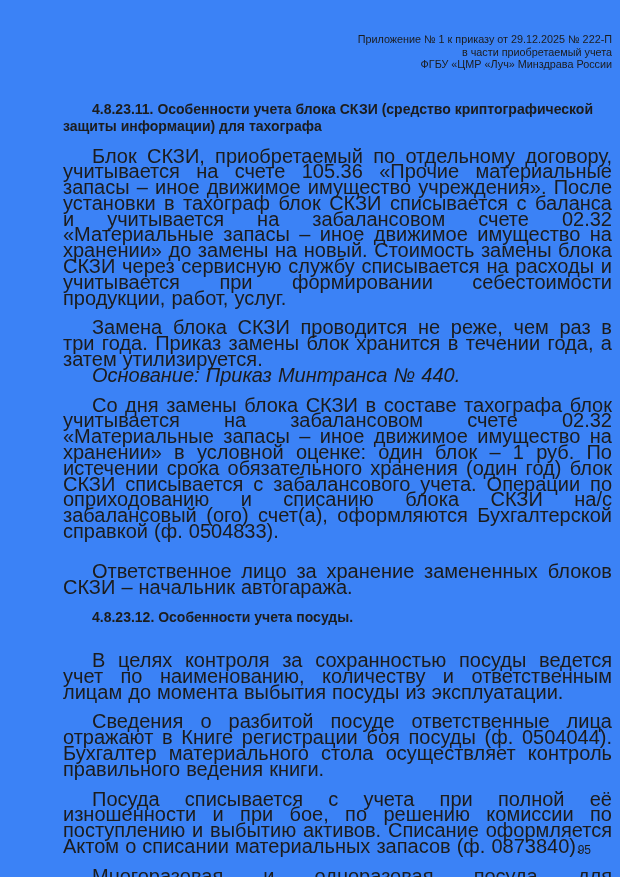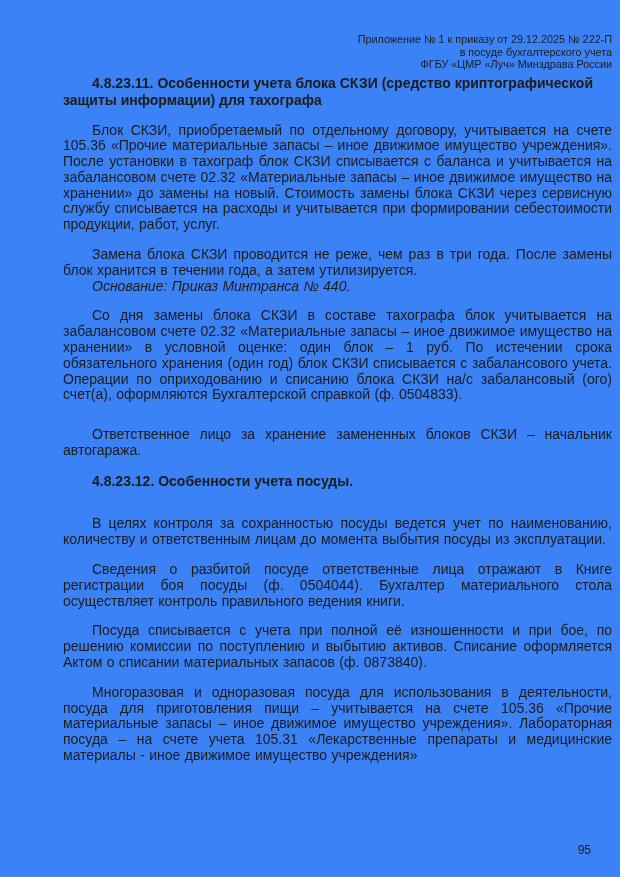--- a/index.html
+++ b/index.html
@@ -31,27 +31,27 @@
   }
   .doc-header div {
     white-space: nowrap;
   }
   .heading {
     font-size: 14px;
     font-weight: bold;
     line-height: 17.5px;
     text-indent: 29px;
     text-align: left;
-    margin: 4px 0 13px 0;
+    margin: 30px 0 13px 0;
   }
   .heading.h2 {
     margin: 0 0 26px 0;
   }
   p.para {
-    font-size: 14px;
+    font-size: 20px;
     line-height: 15.8px;
     text-align: justify;
     text-indent: 29px;
     margin: 0 0 14px 0;
     word-spacing: 0.5px;
   }
   p.no-gap {
     margin-bottom: 0;
   }
   p.basis {
@@ -72,29 +72,29 @@
   }
 </style>
 </head>
 <body>
 
 <div class="page">
   <div class="content">
 
     <div class="doc-header">
       <div>Приложение № 1 к приказу от 29.12.2025 № 222-П</div>
-      <div>в посуде бухгалтерского учета</div>
+      <div>в части приобретаемый учета</div>
       <div>ФГБУ «ЦМР «Луч» Минздрава России</div>
     </div>
 
     <div class="heading">4.8.23.11. Особенности учета блока СКЗИ (средство криптографической защиты информации) для тахографа</div>
 
     <p class="para">Блок СКЗИ, приобретаемый по отдельному договору, учитывается на счете 105.36 «Прочие материальные запасы – иное движимое имущество учреждения». После установки в тахограф блок СКЗИ списывается с баланса и учитывается на забалансовом счете 02.32 «Материальные запасы – иное движимое имущество на хранении» до замены на новый. Стоимость замены блока СКЗИ через сервисную службу списывается на расходы и учитывается при формировании себестоимости продукции, работ, услуг.</p>
 
-    <p class="para no-gap">Замена блока СКЗИ проводится не реже, чем раз в три года. После замены блок хранится в течении года, а затем утилизируется.</p>
+    <p class="para no-gap">Замена блока СКЗИ проводится не реже, чем раз в три года. Приказ замены блок хранится в течении года, а затем утилизируется.</p>
 
     <p class="para basis">Основание: Приказ Минтранса № 440.</p>
 
     <p class="para">Со дня замены блока СКЗИ в составе тахографа блок учитывается на забалансовом счете 02.32 «Материальные запасы – иное движимое имущество на хранении» в условной оценке: один блок – 1 руб. По истечении срока обязательного хранения (один год) блок СКЗИ списывается с забалансового учета. Операции по оприходованию и списанию блока СКЗИ на/с забалансовый (ого) счет(а), оформляются Бухгалтерской справкой (ф. 0504833).</p>
 
     <p class="para mt-lg">Ответственное лицо за хранение замененных блоков СКЗИ – начальник автогаража.</p>
 
     <div class="heading h2">4.8.23.12. Особенности учета посуды.</div>
 
     <p class="para">В целях контроля за сохранностью посуды ведется учет по наименованию, количеству и ответственным лицам до момента выбытия посуды из эксплуатации.</p>

